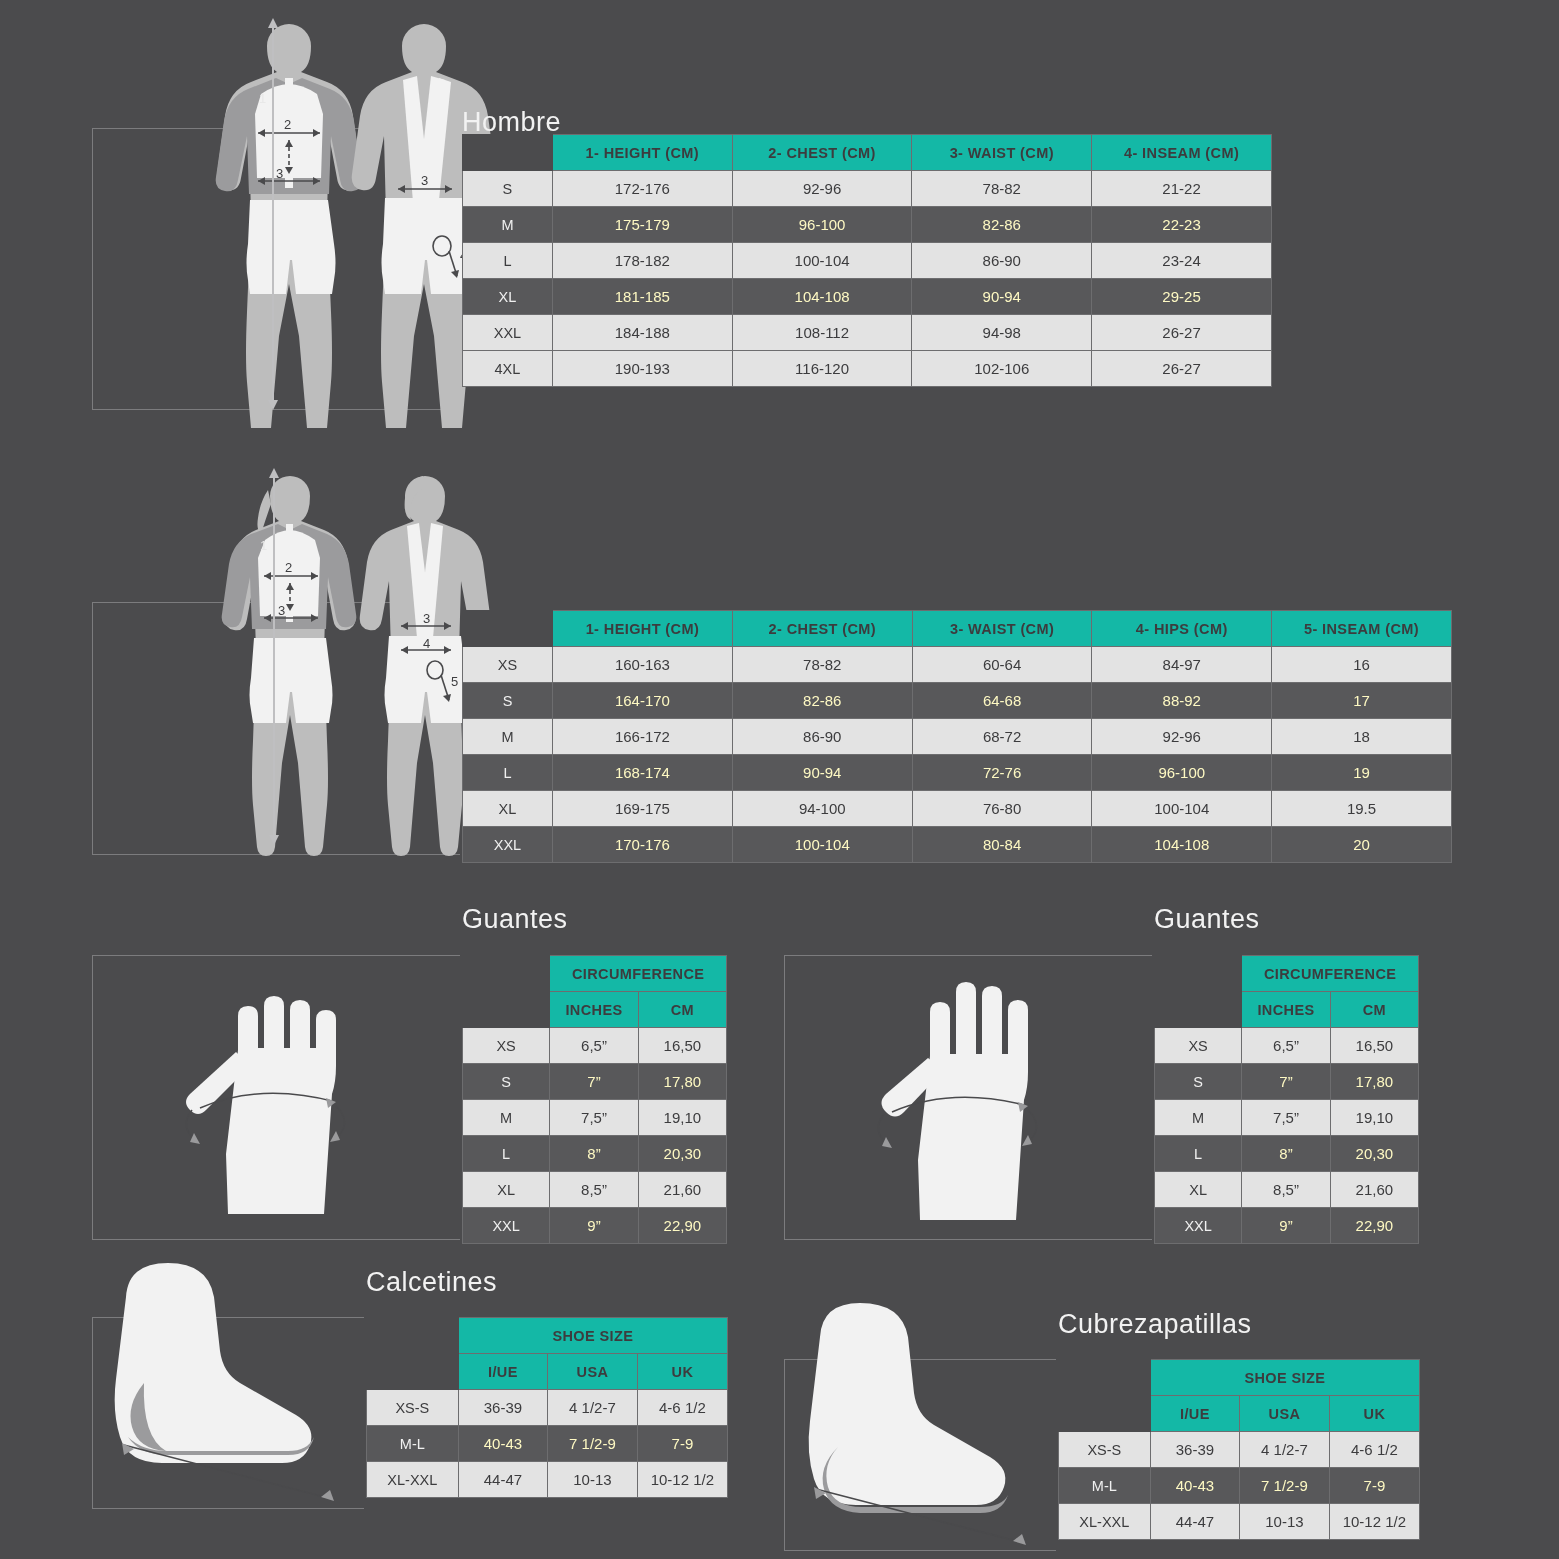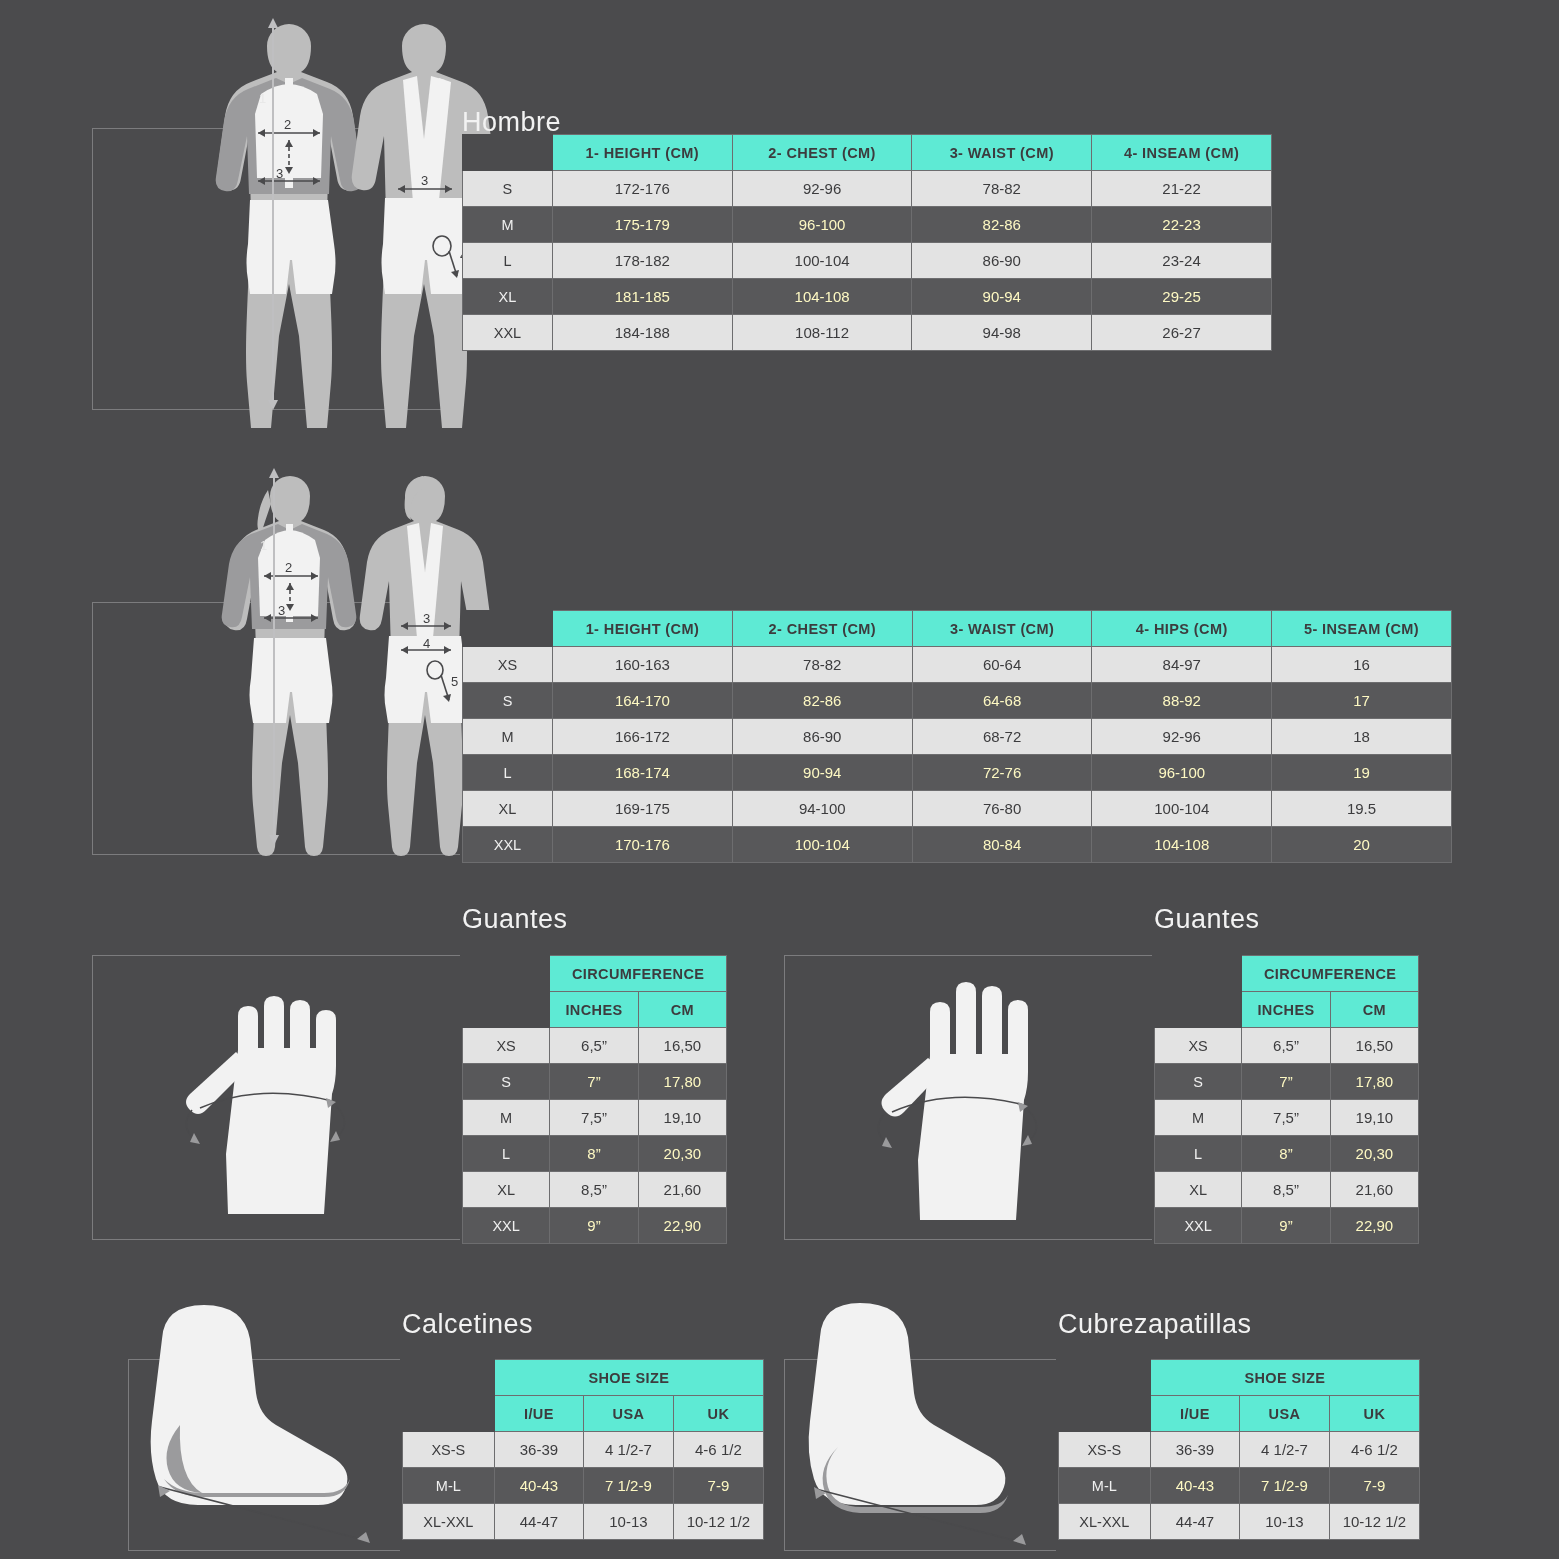--- a/index.html
+++ b/index.html
@@ -23,21 +23,21 @@
     font-size:15px;
     font-weight:400;
     text-align:center;
     padding:0;
     height:35px;
     border:1px solid #6d6d6f;
     white-space:nowrap;
   }
   
   .hdr td{
-    background:#5eead4;
+    background:#14b8a6;
     color:#3c3c3e;
     font-weight:700;
     font-size:14.5px;
     letter-spacing:.4px;
   }
   .hdr td.empty{background:#4b4b4d;border-color:#4b4b4d;}
   tr.light td{background:#e3e3e3;color:#3c3c3e;}
   tr.dark td{background:#58585a;color:#fef9c3;}
   td.sizecol{font-size:14.5px;}
   tr.light td.sizecol{background:#e3e3e3;color:#3c3c3e;}
@@ -156,20 +156,27 @@
           <td>181-185</td>
           <td>104-108</td>
           <td>90-94</td>
           <td>29-25</td>
         </tr>
         <tr class="light">
           <td class="sizecol">XXL</td>
           <td>184-188</td>
           <td>108-112</td>
           <td>94-98</td>
+          <td>26-27</td>
+        </tr>
+        <tr class="light">
+          <td class="sizecol">4XL</td>
+          <td>190-193</td>
+          <td>116-120</td>
+          <td>102-106</td>
           <td>26-27</td>
         </tr>
       </tbody>
   </table>
 </div>
 
 <div class="section" style="left:0;top:450px;width:1559px;height:420px;">
 
   <div class="figbox" style="left:92px;top:152px;width:368px;height:253px;"></div>
 
@@ -404,21 +411,21 @@
         </tr>
         <tr class="dark">
           <td class="sizecol">XXL</td>
           <td>9”</td>
           <td>22,90</td>
         </tr>
       </tbody>
   </table>
 </div>
 
-<div class="section" style="left:0;top:1295px;width:760px;height:264px;margin-left:36px;">
+<div class="section" style="left:0;top:1253px;width:760px;height:264px;">
   <div class="title" style="position:absolute;left:366px;top:14px;">Calcetines</div>
   <div class="figbox" style="left:92px;top:64px;width:272px;height:192px;"></div>
   <svg width="280" height="250" style="position:absolute;left:80px;top:2px;">
     <path class="white" d="M88 8 q40 0 46 34 l6 54 q3 22 20 32 l56 32 q20 12 14 30 q-6 18 -28 18 l-120 0 q-34 0 -42 -26 q-8 -26 -4 -58 l10 -82 q2 -34 42 -34 z"></path>
     <path class="body-dark" d="M64 128 q-18 22 -12 44 q6 22 34 24 q-24 -14 -22 -68z"></path>
     <path class="body-dark" d="M88 196 l120 0 q20 0 26 -14 q-4 18 -26 18 l-120 0 q-28 0 -40 -18 q14 14 40 14z"></path>
     <path class="arrow" d="M44 190 L252 244" stroke="#9a9a9c" stroke-width="3"></path>
     <path d="M42 188 l2 12 l10 -6 z" fill="#9a9a9c"></path>
     <path d="M254 246 l-4 -11 l-9 7 z" fill="#9a9a9c"></path>
   </svg>

